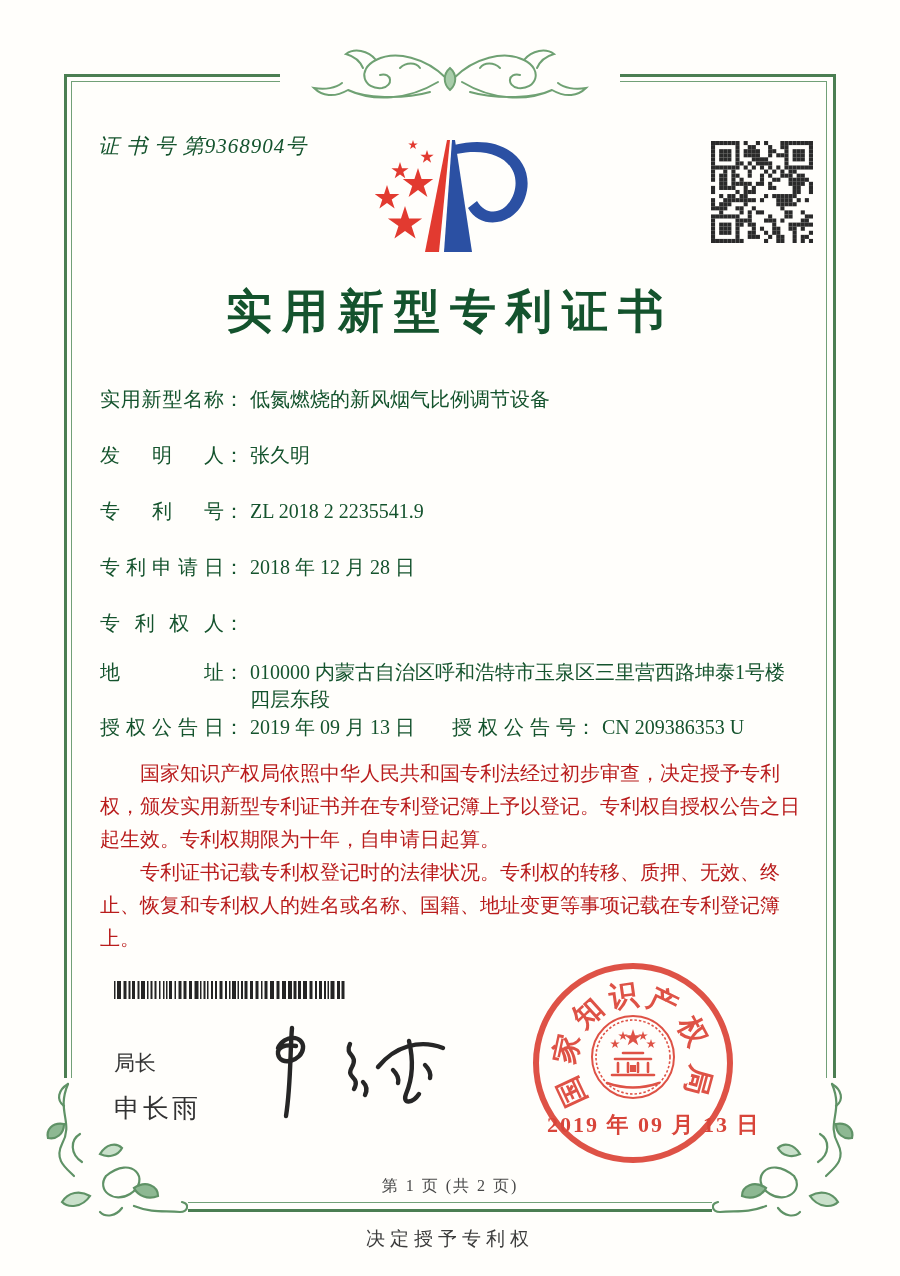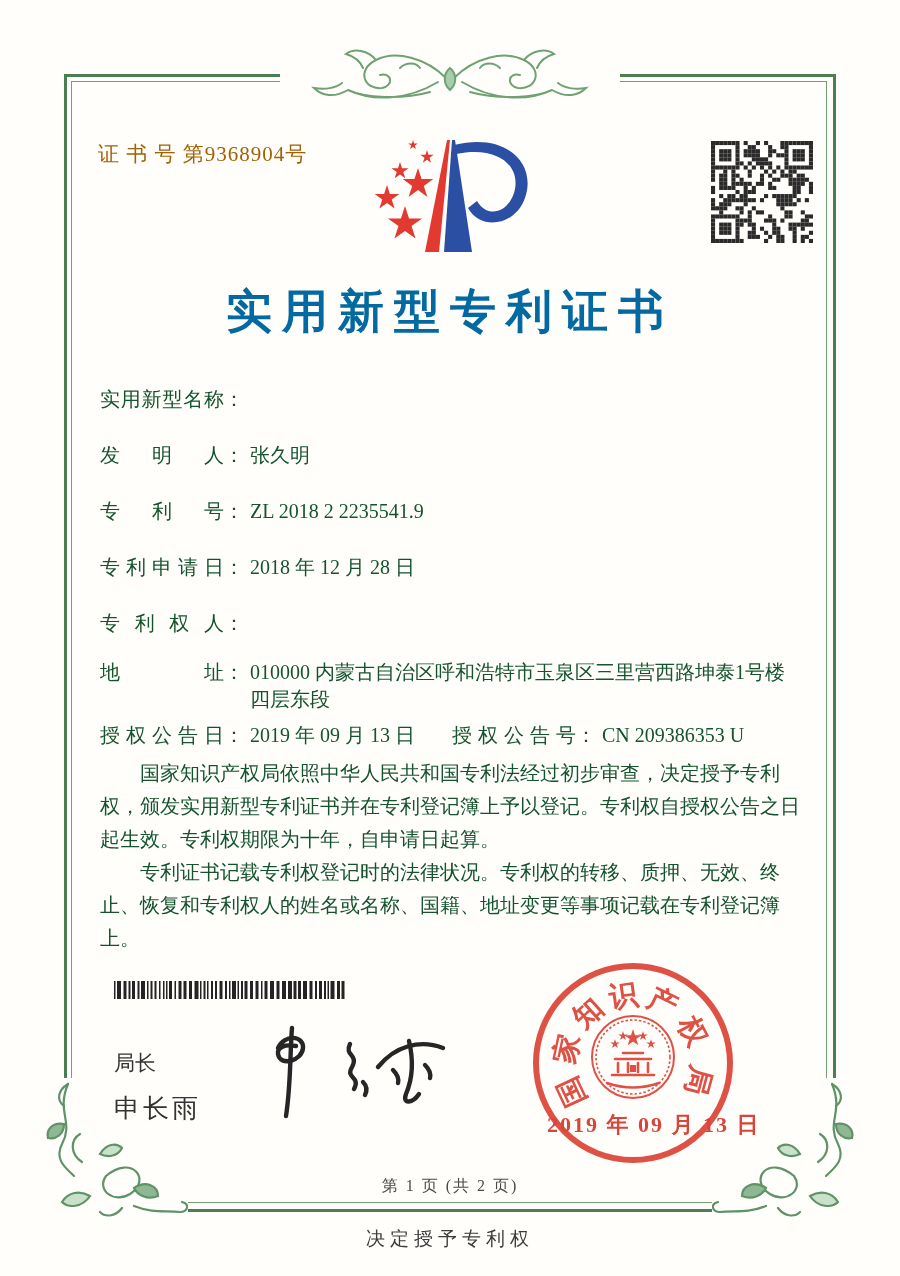--- a/index.html
+++ b/index.html
@@ -7,36 +7,36 @@
     width:900px;height:1276px;position:relative;overflow:hidden;
     background:#fffefb;
     font-family:"Liberation Serif","DejaVu Serif",serif;
     color:#333;
   }
   .abs{position:absolute;}
   
   .frame-outer{left:64px;top:74px;width:766px;height:1132px;border:3px solid #4b7e52;}
   .frame-inner{left:71px;top:81px;width:754px;height:1120px;border:1px solid #71a077;}
   
-  .certno{left:98px;top:140px;font-size:21px;letter-spacing:1px;color:#a16207;}
+  .certno{left:98px;top:132px;font-size:21px;letter-spacing:1px;color:#14532d;font-style:italic;}
   .title{left:0;right:0;top:281px;text-align:center;font-size:46px;font-weight:bold;
-         letter-spacing:10px;color:#0369a1;}
+         letter-spacing:10px;color:#14532d;}
   
   .fields{left:100px;top:386px;width:704px;font-size:20px;color:#14532d;}
   .frow{display:flex;line-height:27px;margin-bottom:29px;}
   .frow.tight{margin-bottom:22px;}
-  .frow.addr{margin-bottom:9px;}
+  .frow.addr{margin-bottom:1px;}
   .flabel{display:inline-block;width:124px;text-align:justify;text-align-last:justify;
           text-justify:inter-character;flex:0 0 124px;}
   .fcolon{flex:0 0 auto;padding-right:6px;}
   .fvalue{flex:1;}
   .grant-left{display:flex;flex:0 0 352px;}
   .grant-right{display:flex;flex:1;align-items:center;}
   
-  .paras{left:100px;top:757px;width:706px;font-size:20px;line-height:33px;color:#14532d;}
+  .paras{left:100px;top:757px;width:706px;font-size:20px;line-height:33px;color:#b91c1c;}
   .paras p{margin:0;text-indent:2em;}
   
   .director-title{left:114px;top:1049px;font-size:21px;color:#333;}
   .director-name{left:114px;top:1091px;font-size:26px;letter-spacing:3px;color:#333;}
   .seal-date{left:547px;top:1110px;font-size:22px;color:#d8453a;letter-spacing:2px;
              font-weight:bold;white-space:nowrap;}
   .page-info{left:0;right:0;top:1176px;text-align:center;font-size:16px;color:#4a4a4a;
              letter-spacing:2px;}
   .back-note{left:0;right:0;top:1226px;text-align:center;font-size:19px;color:#3c3c3c;
              letter-spacing:5px;}
@@ -435,20 +435,21 @@
     <rect x="88" y="96" width="4" height="4" fill="#2a2a2a"></rect>
     <rect x="96" y="96" width="4" height="4" fill="#2a2a2a"></rect>
   </svg>
 
 <div class="abs title">实用新型专利证书</div>
 
 <div class="abs fields">
   <div class="frow">
     <span class="flabel">实用新型名称</span>
       <span class="fcolon">：</span>
+    <span class="fvalue">低氮燃烧的新风烟气比例调节设备</span>
   </div>
   <div class="frow">
     <span class="flabel">发明人</span>
       <span class="fcolon">：</span>
     <span class="fvalue">张久明</span>
   </div>
   <div class="frow">
     <span class="flabel">专利号</span>
       <span class="fcolon">：</span>
     <span class="fvalue">ZL 2018 2 2235541.9</span>

